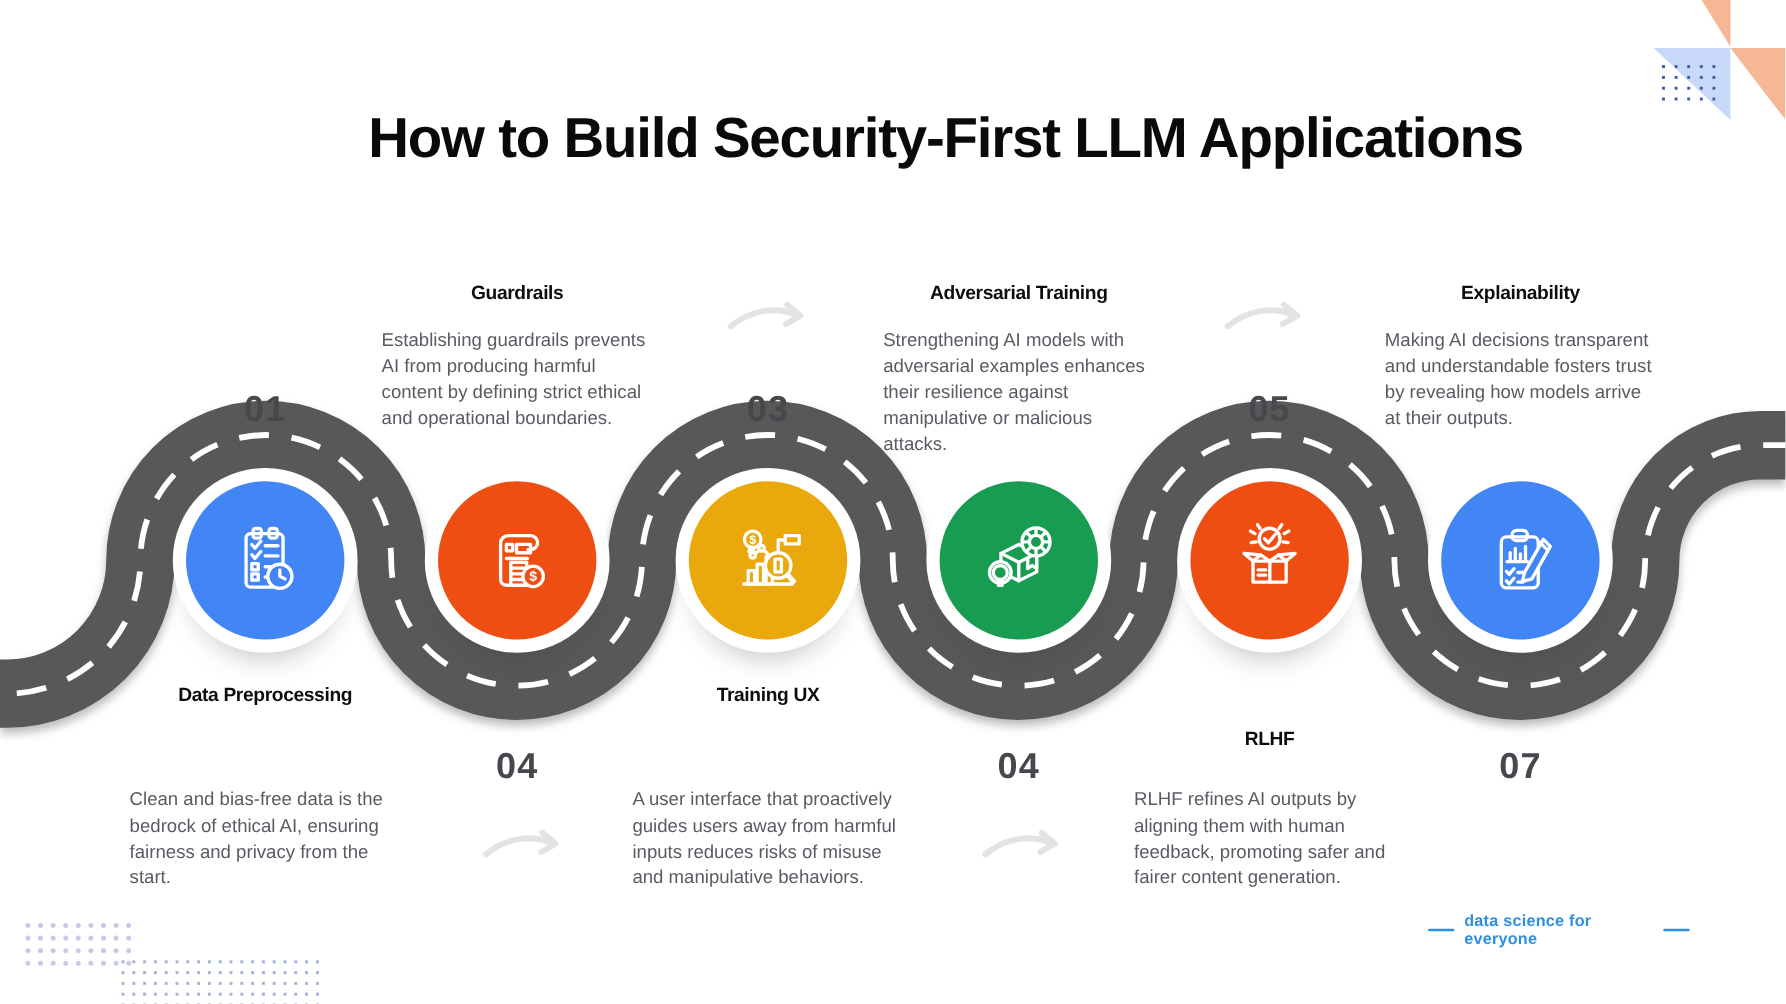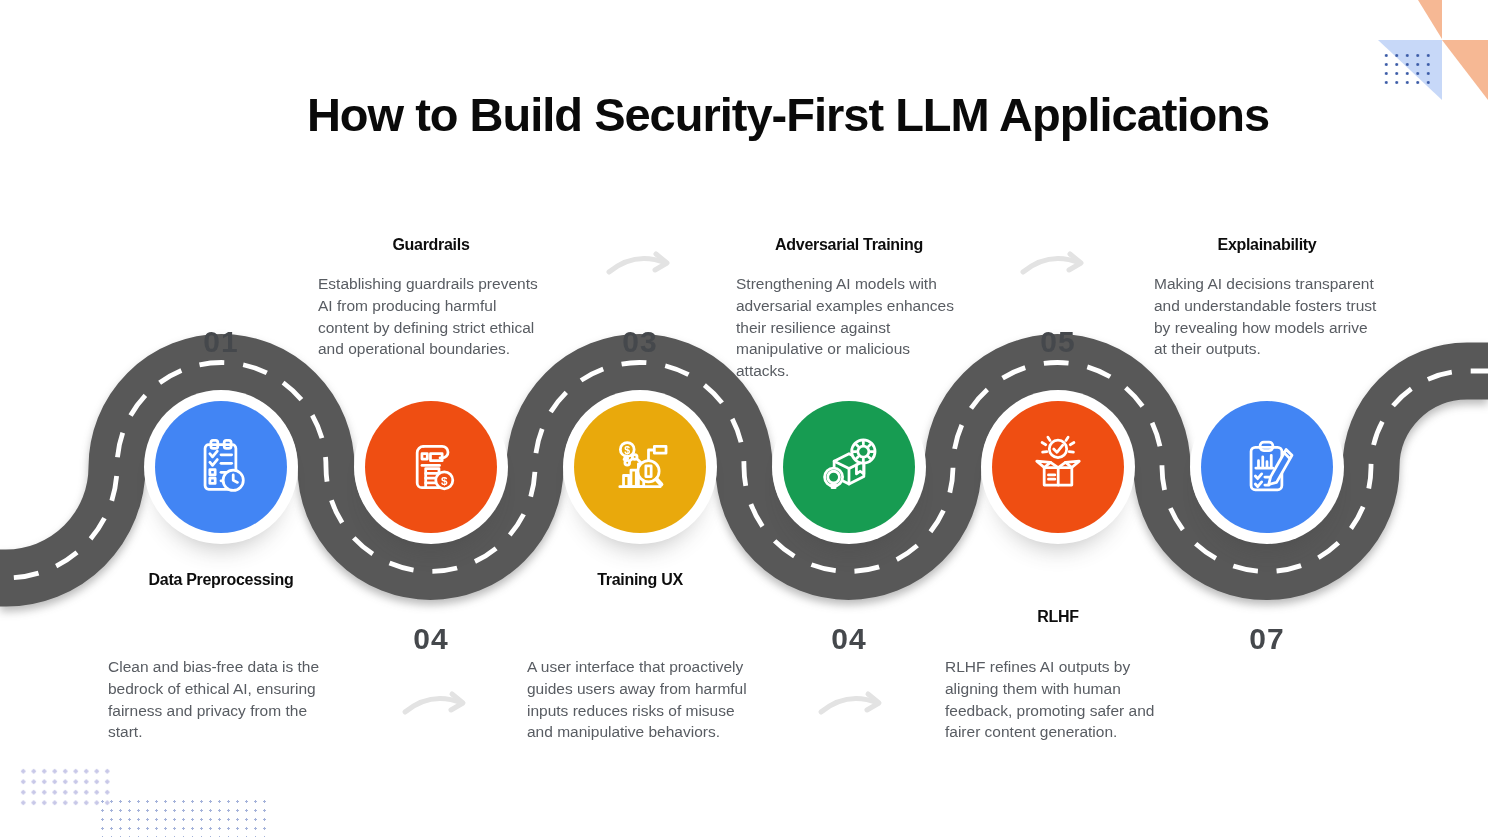--- a/index.html
+++ b/index.html
@@ -236,13 +236,18 @@
 <svg class="swoosh a3" width="72" height="34" viewBox="0 0 72 34">
   <path d="M5,26 C22,12 42,9 62,17" fill="none" stroke="#E3E3E3" stroke-width="5" stroke-linecap="round"></path>
   <polyline points="52,8 63,17 51,24" fill="none" stroke="#E3E3E3" stroke-width="5" stroke-linecap="round" stroke-linejoin="round"></polyline>
 </svg>
 <svg class="swoosh a4" width="72" height="34" viewBox="0 0 72 34">
   <path d="M5,26 C22,12 42,9 62,17" fill="none" stroke="#E3E3E3" stroke-width="5" stroke-linecap="round"></path>
   <polyline points="52,8 63,17 51,24" fill="none" stroke="#E3E3E3" stroke-width="5" stroke-linecap="round" stroke-linejoin="round"></polyline>
 </svg>
 
 <div class="logo">
+  <div class="logo-tagline">
+    <span class="tag-dash"></span>
+    <span>data science for everyone</span>
+    <span class="tag-dash"></span>
+  </div>
 </div>
 
 </body></html>

